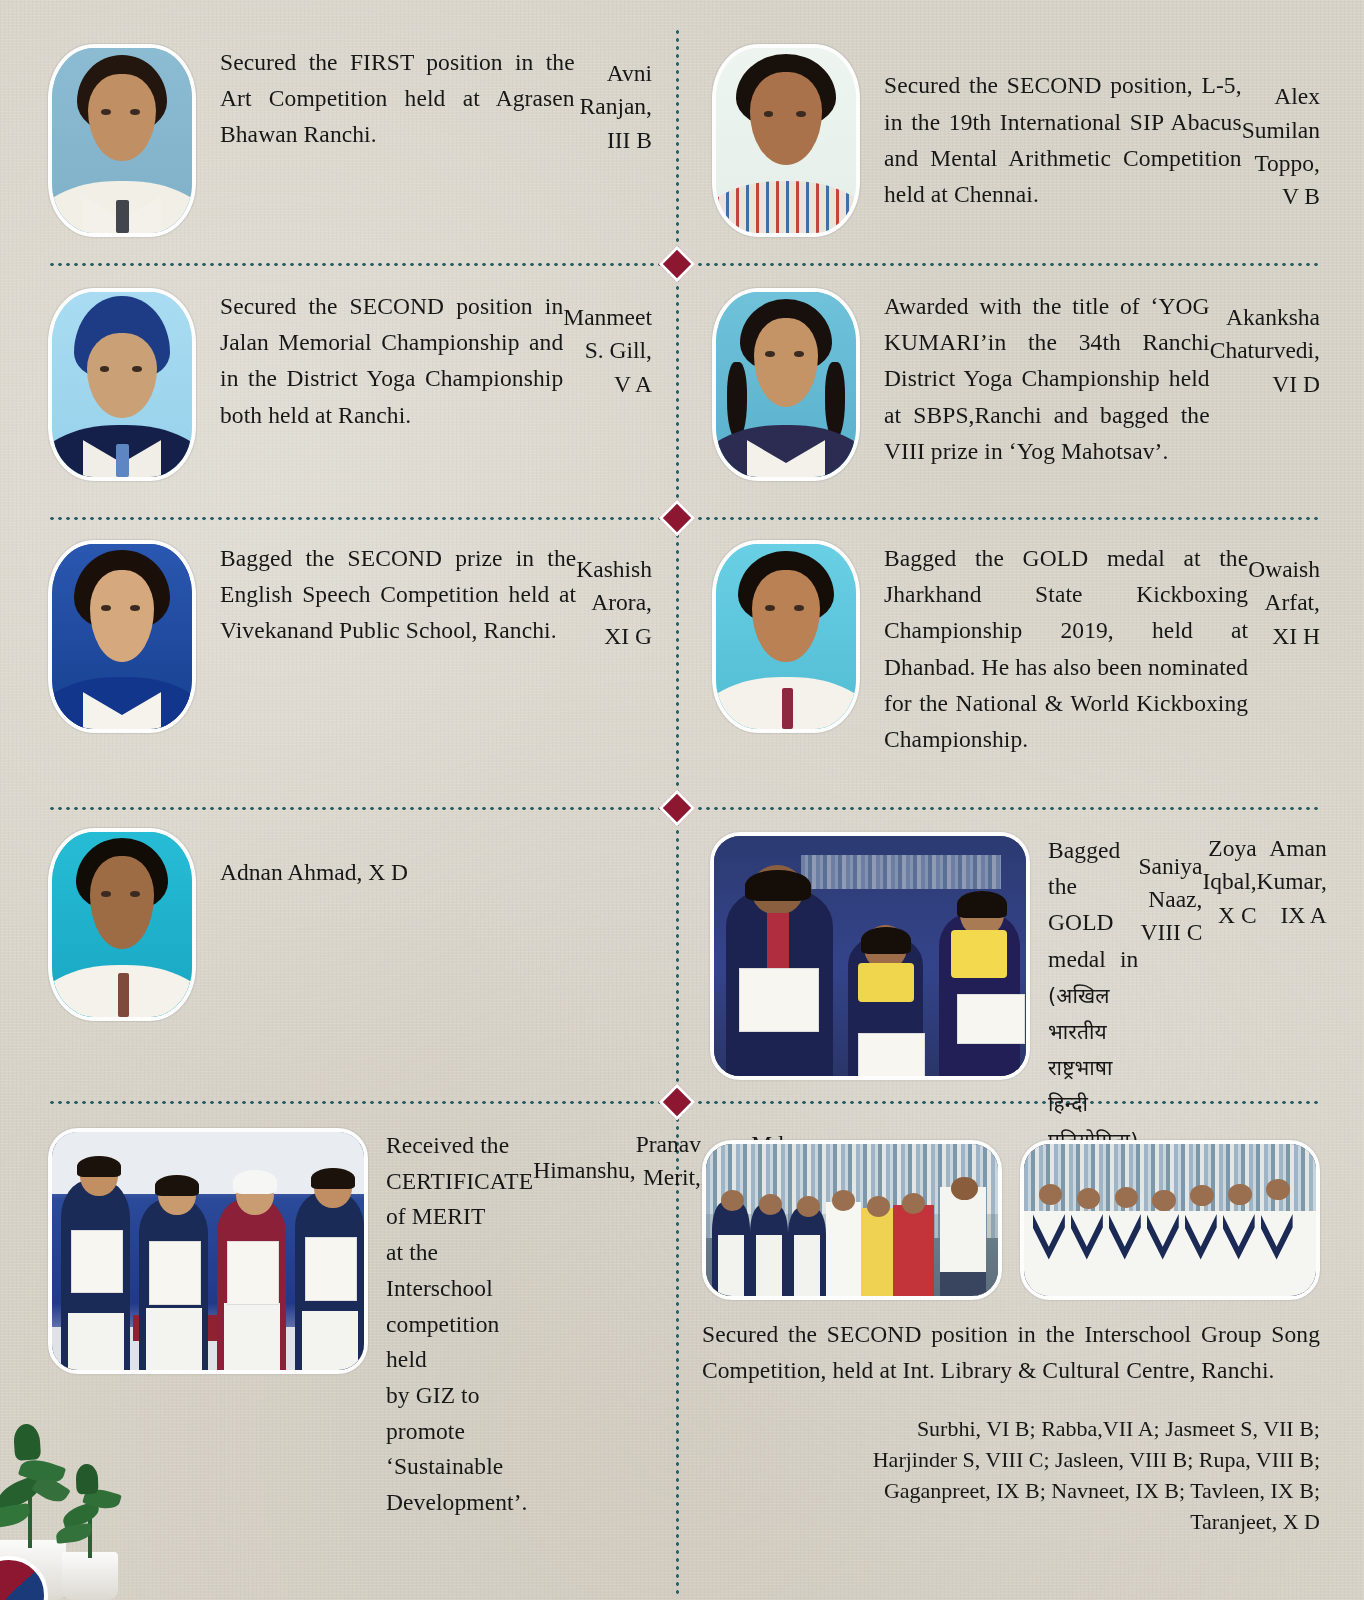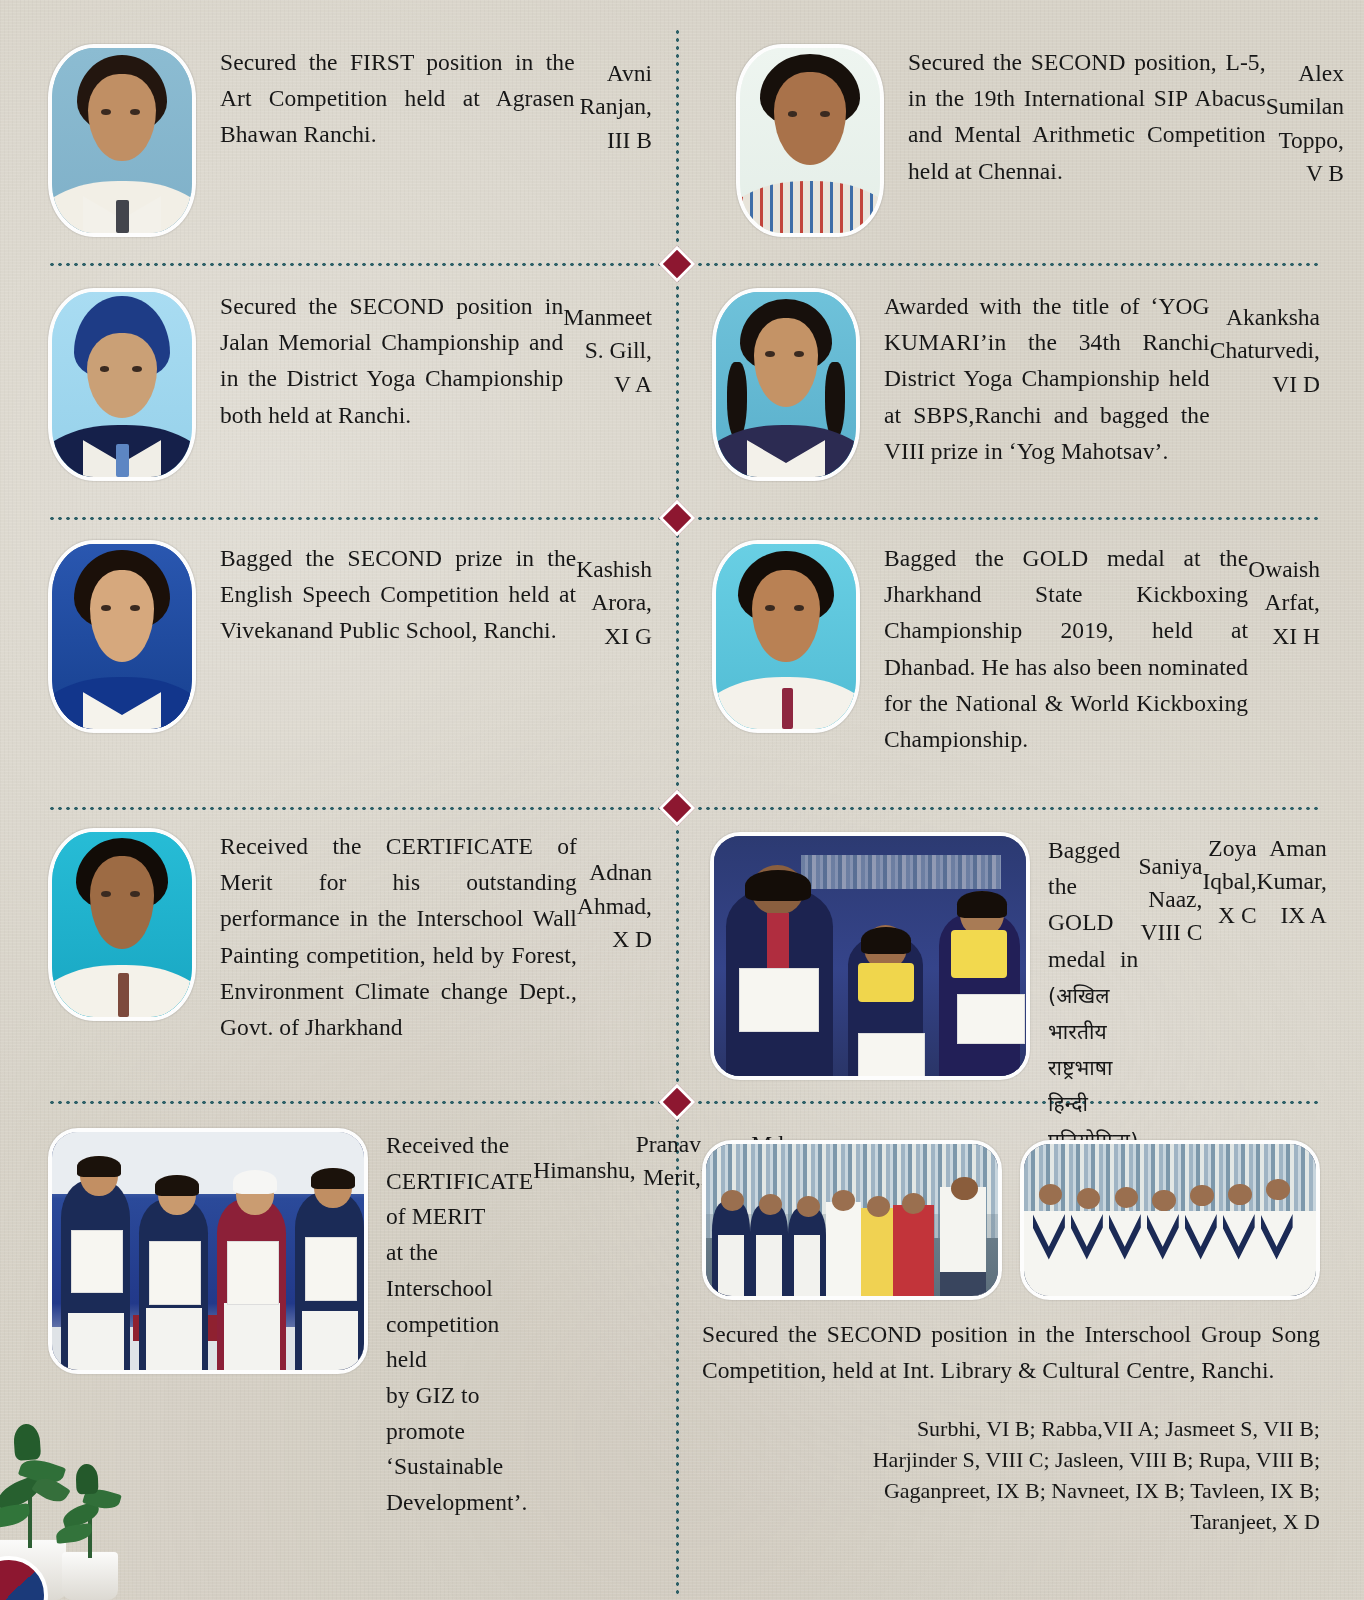--- a/index.html
+++ b/index.html
@@ -137,21 +137,21 @@
       <div class="shoulders" style="background:#f2efe6;"></div>
       <div class="collar"></div>
       <div class="tie"></div>
     </div>
     <div class="body" style="margin-left:24px;">
       <div class="desc">Secured the FIRST position in the Art Competition held at Agrasen Bhawan Ranchi.</div>
       <div class="credit">Avni Ranjan, III B</div>
     </div>
   </div>
 
-  <div class="entry" style="left:736px;top:44px;width:608px;">
+  <div class="entry" style="left:712px;top:44px;width:608px;align-items:center;">
     <div class="portrait" style="width:140px;height:185px;background:#eaf3ee;">
       <div class="sky" style="background:linear-gradient(180deg,#eef5f0,#e4eee8);"></div>
       <div class="hairmass" style="left:14%;right:14%;top:3%;height:40%;background:#17100b;"></div>
       <div class="facemass" style="left:24%;right:24%;top:13%;height:50%;background:#a9724a;"></div>
       <div class="eye" style="left:34%;top:34%;"></div>
       <div class="eye" style="left:57%;top:34%;"></div>
       <div class="shoulders" style="background:repeating-linear-gradient(90deg,#e8e4da 0 7px,#3f6ea8 7px 10px,#e8e4da 10px 17px,#c2443b 17px 20px);"></div>
     </div>
     <div class="body" style="margin-left:24px;">
       <div class="desc">Secured the SECOND position, L-5, in the 19th International SIP Abacus and Mental Arithmetic Competition held at Chennai.</div>
@@ -230,21 +230,20 @@
     <div class="portrait" style="width:140px;height:185px;background:#20b4cf;">
       <div class="sky" style="background:linear-gradient(180deg,#27bcd6,#18a6c2);"></div>
       <div class="hairmass" style="left:17%;right:17%;top:3%;height:40%;background:#120c07;"></div>
       <div class="facemass" style="left:27%;right:27%;top:13%;height:50%;background:#9d6b44;"></div>
       <div class="eye" style="left:35%;top:32%;"></div>
       <div class="eye" style="left:56%;top:32%;"></div>
       <div class="shoulders" style="background:#f4f2ea;"></div>
       <div class="tie" style="background:#7d4a3c;height:24%;width:8%;left:47%;"></div>
     </div>
     <div class="body" style="margin-left:24px;">
-      <div class="desc">Received the CERTIFICATE of Merit for his outstanding performance in the Interschool Wall Painting competition, held by Forest, Environment Climate change Dept., Govt. of Jharkhand</div>
       <div class="credit" style="margin-top:1.2em;">Adnan Ahmad, X D</div>
     </div>
   </div>
 
   <div class="entry" style="left:710px;top:832px;width:610px;">
     <div class="photo" style="width:312px;height:240px;flex:0 0 312px;">
       <div class="scene"></div>
       <div class="shelf" style="left:28%;top:8%;width:64%;height:14%;opacity:.55;"></div>
 
       <div class="person" style="left:4%;width:34%;height:78%;background:#1c2350;"></div>

